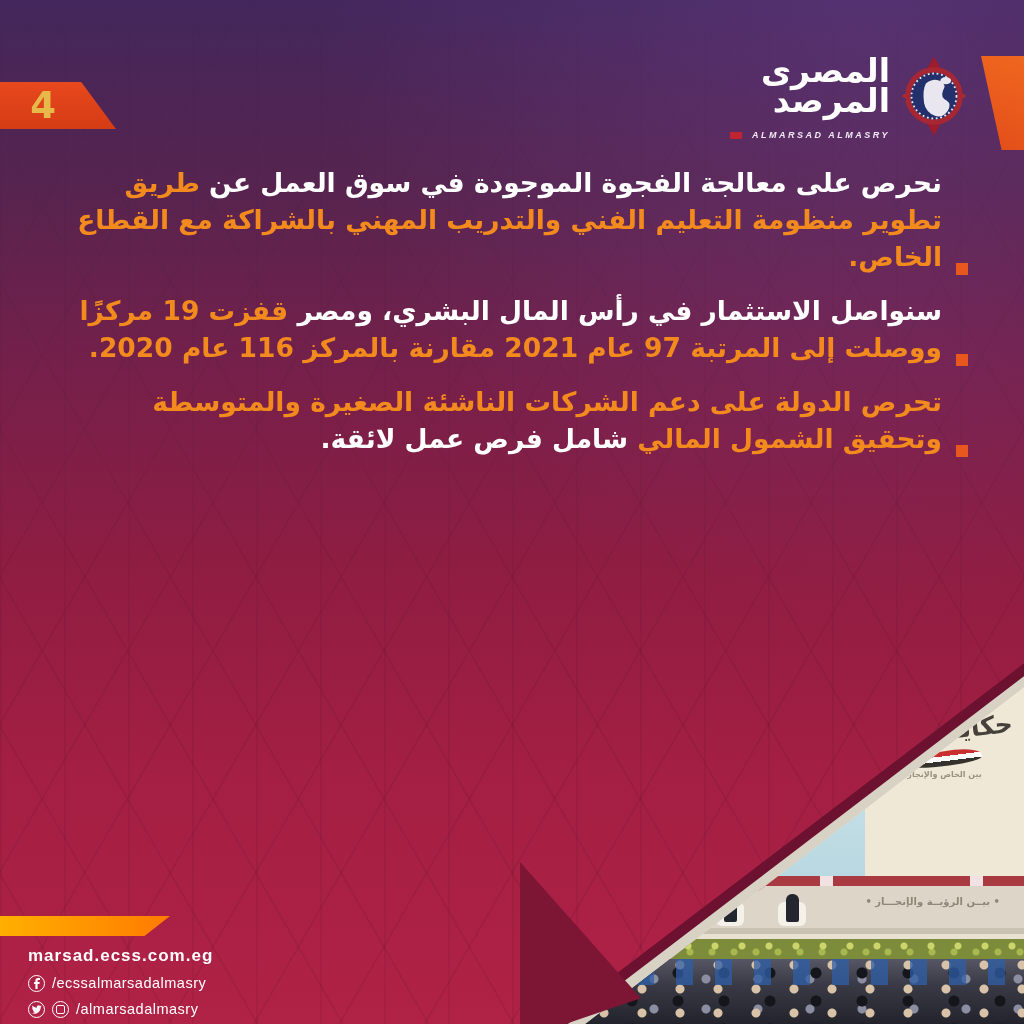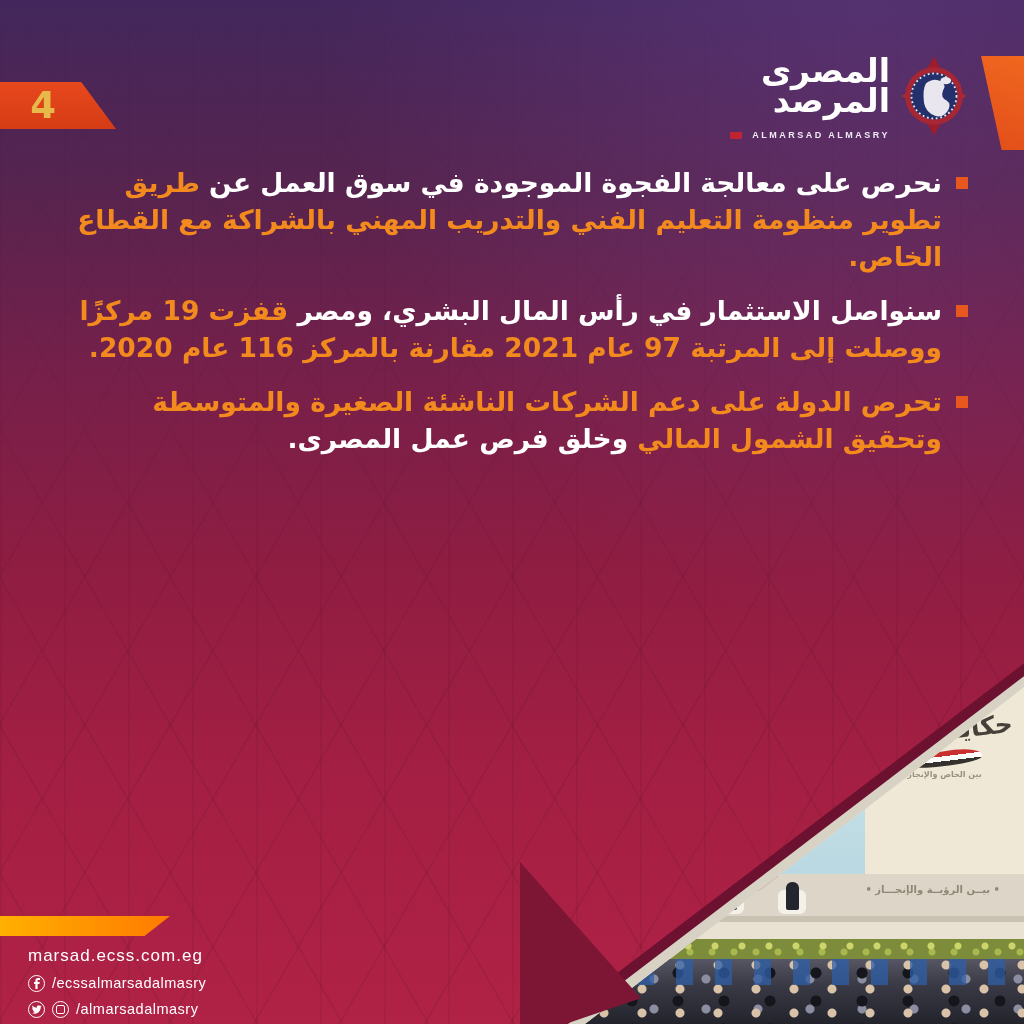--- a/index.html
+++ b/index.html
@@ -22,27 +22,27 @@
     display:flex;align-items:center;justify-content:center;}
   .page-badge span{font-size:37px;font-weight:bold;color:#e7b84a;padding-right:30px;line-height:1;}
   
   .corner-ribbon{position:absolute;right:0;top:56px;width:86px;height:94px;
     clip-path:polygon(50% 0,100% 0,100% 100%,74% 100%);
     background:linear-gradient(200deg,#f0671f,#e04a19);}
   
   .logo{position:absolute;top:56px;right:54px;display:flex;align-items:center;gap:8px;}
   .logo-text{text-align:right;color:#fff;}
   .logo-line{font-size:33px;font-weight:bold;line-height:30px;letter-spacing:-1px;}
-  .logo-sub{display:flex;align-items:center;justify-content:flex-end;gap:10px;margin-top:14px;}
+  .logo-sub{display:flex;align-items:center;justify-content:flex-end;gap:10px;margin-top:14px;font-style:italic;}
   .logo-sub .mark{width:12px;height:7px;background:#c22330;border-radius:1px;}
   .logo-sub .sub{font-family:"Liberation Sans",sans-serif;font-size:9px;letter-spacing:2.5px;color:#efeaf4;font-weight:bold;}
   
   .bullets{position:absolute;top:164px;right:56px;left:64px;direction:rtl;
     display:flex;flex-direction:column;gap:17px;}
-  .bullet{display:flex;gap:14px;font-weight:bold;font-size:26.5px;line-height:37px;text-align:right;}
+  .bullet{display:flex;gap:14px;font-weight:bold;font-size:26.5px;line-height:37px;text-align:right;align-items:flex-end;}
   .bullet .marker{flex:none;width:12px;height:12px;background:#e8571e;margin-top:13px;}
   .bullet .w{color:#ffffff;}
   .bullet .o{color:#f28a1d;}
   
   .photo-wrap{position:absolute;left:520px;top:656px;width:504px;height:368px;}
   .photo-wrap>div{position:absolute;inset:0;}
   .band-maroon{clip-path:polygon(100% 2%,100% 100%,6% 100%);background:#6d1130;}
   .band-light{clip-path:polygon(100% 5.5%,100% 100%,9.5% 100%);background:#d8d2c4;}
   .photo-inner{clip-path:polygon(100% 8.5%,100% 100%,13% 100%);background:#e9e2d2;overflow:hidden;}
   .ph-screen{position:absolute;left:40px;top:30px;width:305px;height:190px;
@@ -52,21 +52,21 @@
   .ph-screen .t2{font-size:15px;font-weight:bold;margin-top:14px;}
   .ph-screen .t3{font-size:13px;font-weight:bold;margin-top:6px;}
   .ph-cream{position:absolute;left:345px;top:18px;right:0;height:202px;background:#efe8d7;text-align:center;}
   .hekaya-title{font-size:25px;font-weight:bold;color:#45413a;margin-top:42px;transform:rotate(-6deg);}
   .hekaya-flag{width:74px;height:15px;margin:6px auto 4px;
     background:linear-gradient(180deg,#c92f2f 34%,#fdfdfb 34% 67%,#35312c 67%);
     border-radius:60% 40% 50% 50%/70% 60% 40% 40%;transform:rotate(-7deg);}
   .hekaya-sub{font-size:8px;color:#97917f;font-weight:bold;}
   .ph-redstripe{position:absolute;left:0;right:0;top:220px;height:15px;background:#a93a42;
     background-image:repeating-linear-gradient(90deg, rgba(255,255,255,0.85) 0 13px, transparent 13px 150px);}
-  .ph-white{position:absolute;left:0;right:0;top:218px;height:48px;background:#ddd6c8;}
+  .ph-white{position:absolute;left:0;right:0;top:230px;height:48px;background:#ddd6c8;}
   .banner-text{position:absolute;top:10px;font-size:10px;color:#8d8776;letter-spacing:1px;direction:rtl;font-weight:bold;}
   .banner-text.left{left:36px;} .banner-text.right{right:24px;}
   .chair{position:absolute;top:16px;width:28px;height:24px;background:#f4f1e8;border-radius:6px;}
   .person{position:absolute;top:8px;width:13px;height:28px;background:#23262e;border-radius:6px 6px 2px 2px;}
   .stage-floor{position:absolute;left:0;right:0;bottom:0;height:6px;background:#c9c2b2;}
   .ph-plants{position:absolute;left:0;right:0;top:283px;height:20px;background-color:#7d8c3a;
     background-image:
       radial-gradient(circle at 6px 7px, #ccd56b 3px, transparent 4px),
       radial-gradient(circle at 16px 13px, #a9b84e 3px, transparent 4px);
     background-size:27px 20px,22px 20px;}
@@ -79,21 +79,21 @@
       radial-gradient(circle at 30px 20px, #8a8ea0 4px, transparent 5px),
       linear-gradient(180deg,#565664 0%,#3a3a46 40%,#23232c 100%);
     background-size:100% 26px,38px 24px,46px 28px,52px 30px,100% 100%;
     background-repeat:no-repeat,repeat,repeat,repeat,no-repeat;}
   .red-wedge{clip-path:polygon(0 56%,24% 93%,9% 100%,0 100%);background:#7c1634;}
   
   .footer-stripe{position:absolute;left:0;top:916px;width:170px;height:20px;
     clip-path:polygon(0 0,100% 0,85% 100%,0 100%);
     background:linear-gradient(90deg,#ffb000,#ff7a00);}
   .footer{position:absolute;left:28px;top:946px;color:#fff;font-family:"Liberation Sans",sans-serif;}
-  .website{font-size:17px;font-weight:normal;letter-spacing:1px;}
+  .website{font-size:17px;font-weight:bold;letter-spacing:1px;}
   .social-row{display:flex;align-items:flex-start;gap:7px;margin-top:9px;font-size:14.5px;letter-spacing:.5px;}
   .circle-icon{flex:none;width:17px;height:17px;border:1.5px solid #fff;border-radius:50%;
     display:flex;align-items:center;justify-content:center;box-sizing:border-box;}
   .circle-icon svg{display:block;}
   .ig-inner{width:7px;height:7px;border:1.3px solid #fff;border-radius:2px;}
 </style>
 </head>
 <body>
 
 <div id="canvas">
@@ -132,21 +132,21 @@
       <div class="bullet">
         <span class="marker"></span>
         <div class="text"><span class="w">نحرص على معالجة الفجوة الموجودة في سوق العمل عن </span><span class="o">طريق تطوير منظومة التعليم الفني والتدريب المهني بالشراكة مع القطاع الخاص.</span></div>
       </div>
       <div class="bullet">
         <span class="marker"></span>
         <div class="text"><span class="w">سنواصل الاستثمار في رأس المال البشري، ومصر </span><span class="o">قفزت 19 مركزًا ووصلت إلى المرتبة 97 عام 2021 مقارنة بالمركز 116 عام 2020.</span></div>
       </div>
       <div class="bullet">
         <span class="marker"></span>
-        <div class="text"><span class="o">تحرص الدولة على دعم الشركات الناشئة الصغيرة والمتوسطة وتحقيق الشمول المالي </span><span class="w">وخلق فرص عمل المصرى.</span></div>
+        <div class="text"><span class="o">تحرص الدولة على دعم الشركات الناشئة الصغيرة والمتوسطة وتحقيق الشمول المالي </span><span class="w">شامل فرص عمل لائقة.</span></div>
       </div>
     </div>
 
   <div class="photo-wrap">
     <div class="band-maroon"></div>
     <div class="band-light"></div>
     <div class="photo-inner">
       <div class="ph-screen">
         <div class="t1">لحقوق</div>
         <div class="t2">جمهورية مصر العربية</div>

